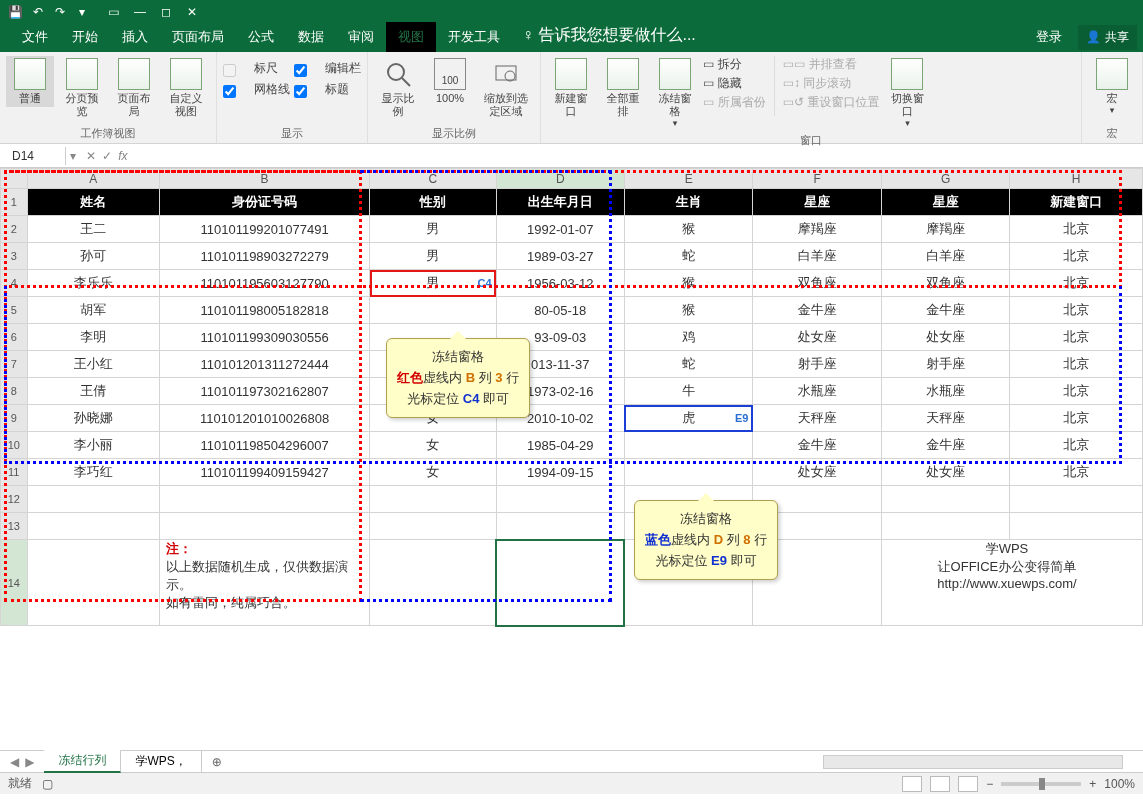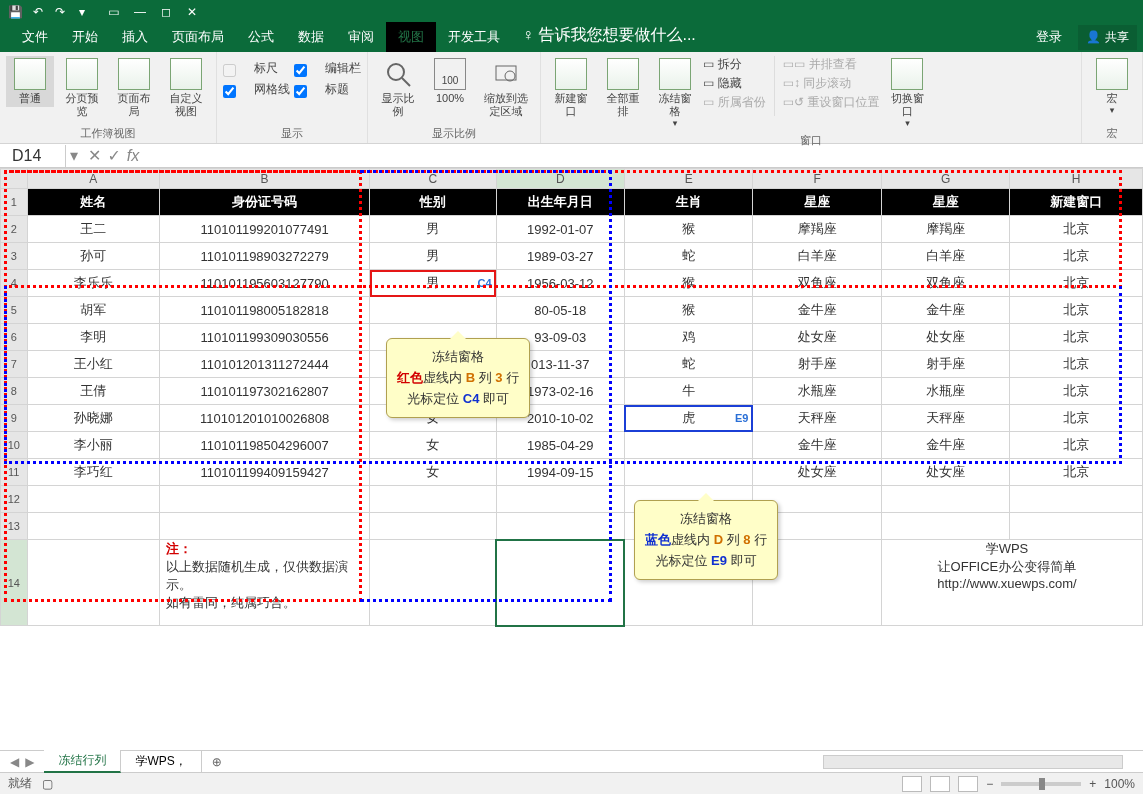--- a/index.html
+++ b/index.html
@@ -19,21 +19,21 @@
 .ribbon { background:#f1f1f1; border-bottom:1px solid #d4d4d4; height:92px; display:flex; }
 .group { border-right:1px solid #e0e0e0; display:flex; flex-direction:column; padding:4px 6px 2px; }
 .group .body { flex:1; display:flex; align-items:flex-start; gap:4px; }
 .group .label { text-align:center; font-size:11px; color:#666; padding-top:2px; }
 .rbtn { display:flex; flex-direction:column; align-items:center; justify-content:flex-start; padding:2px 4px; width:48px; font-size:11px; color:#444; cursor:pointer; text-align:center; line-height:1.2;}
 .rbtn .ico { width:32px; height:32px; margin-bottom:2px; display:flex; align-items:center; justify-content:center; }
 .chklist { display:flex; flex-direction:column; gap:4px; padding-top:4px; font-size:12px; color:#444;}
 .chklist label { display:flex; align-items:flex-end; gap:18px;}
 .chklist input { width:13px; height:13px;}
 .icoSheet { border:1px solid #7ba574; background:linear-gradient(#fff,#e9f2ea); }
-.formulabar { background:#fff; border-bottom:1px solid #ccc; height:24px; display:flex; align-items:center; font-size:16px;}
+.formulabar { background:#fff; border-bottom:1px solid #ccc; height:24px; display:flex; align-items:center; font-size:12px;}
 .namebox { width:60px; border-right:1px solid #ccc; padding:2px 6px; color:#333; margin-left:6px;}
 .fxbtns { display:flex; gap:6px; padding:0 6px; color:#888; }
 .fxbtns span { cursor:pointer;}
 .fxlabel { font-style:italic; color:#888; padding-right:6px;}
 .sheet { position:relative; width:100%; height:582px; overflow:hidden; background:#fff; }
 table.grid { border-collapse:collapse; table-layout:fixed; width:100%; }
 .grid th, .grid td { border:1px solid #d4d4d4; text-align:center; font-size:13px; height:27px; background:#fff; color:#333; overflow:hidden;}
 .grid thead th { background:#e6e6e6; color:#555; font-weight:normal; height:20px; font-size:12px;}
 .grid .rowhead { background:#e6e6e6; color:#555; width:24px; font-size:11px;}
 .grid .corner { background:#e6e6e6; width:24px;}

